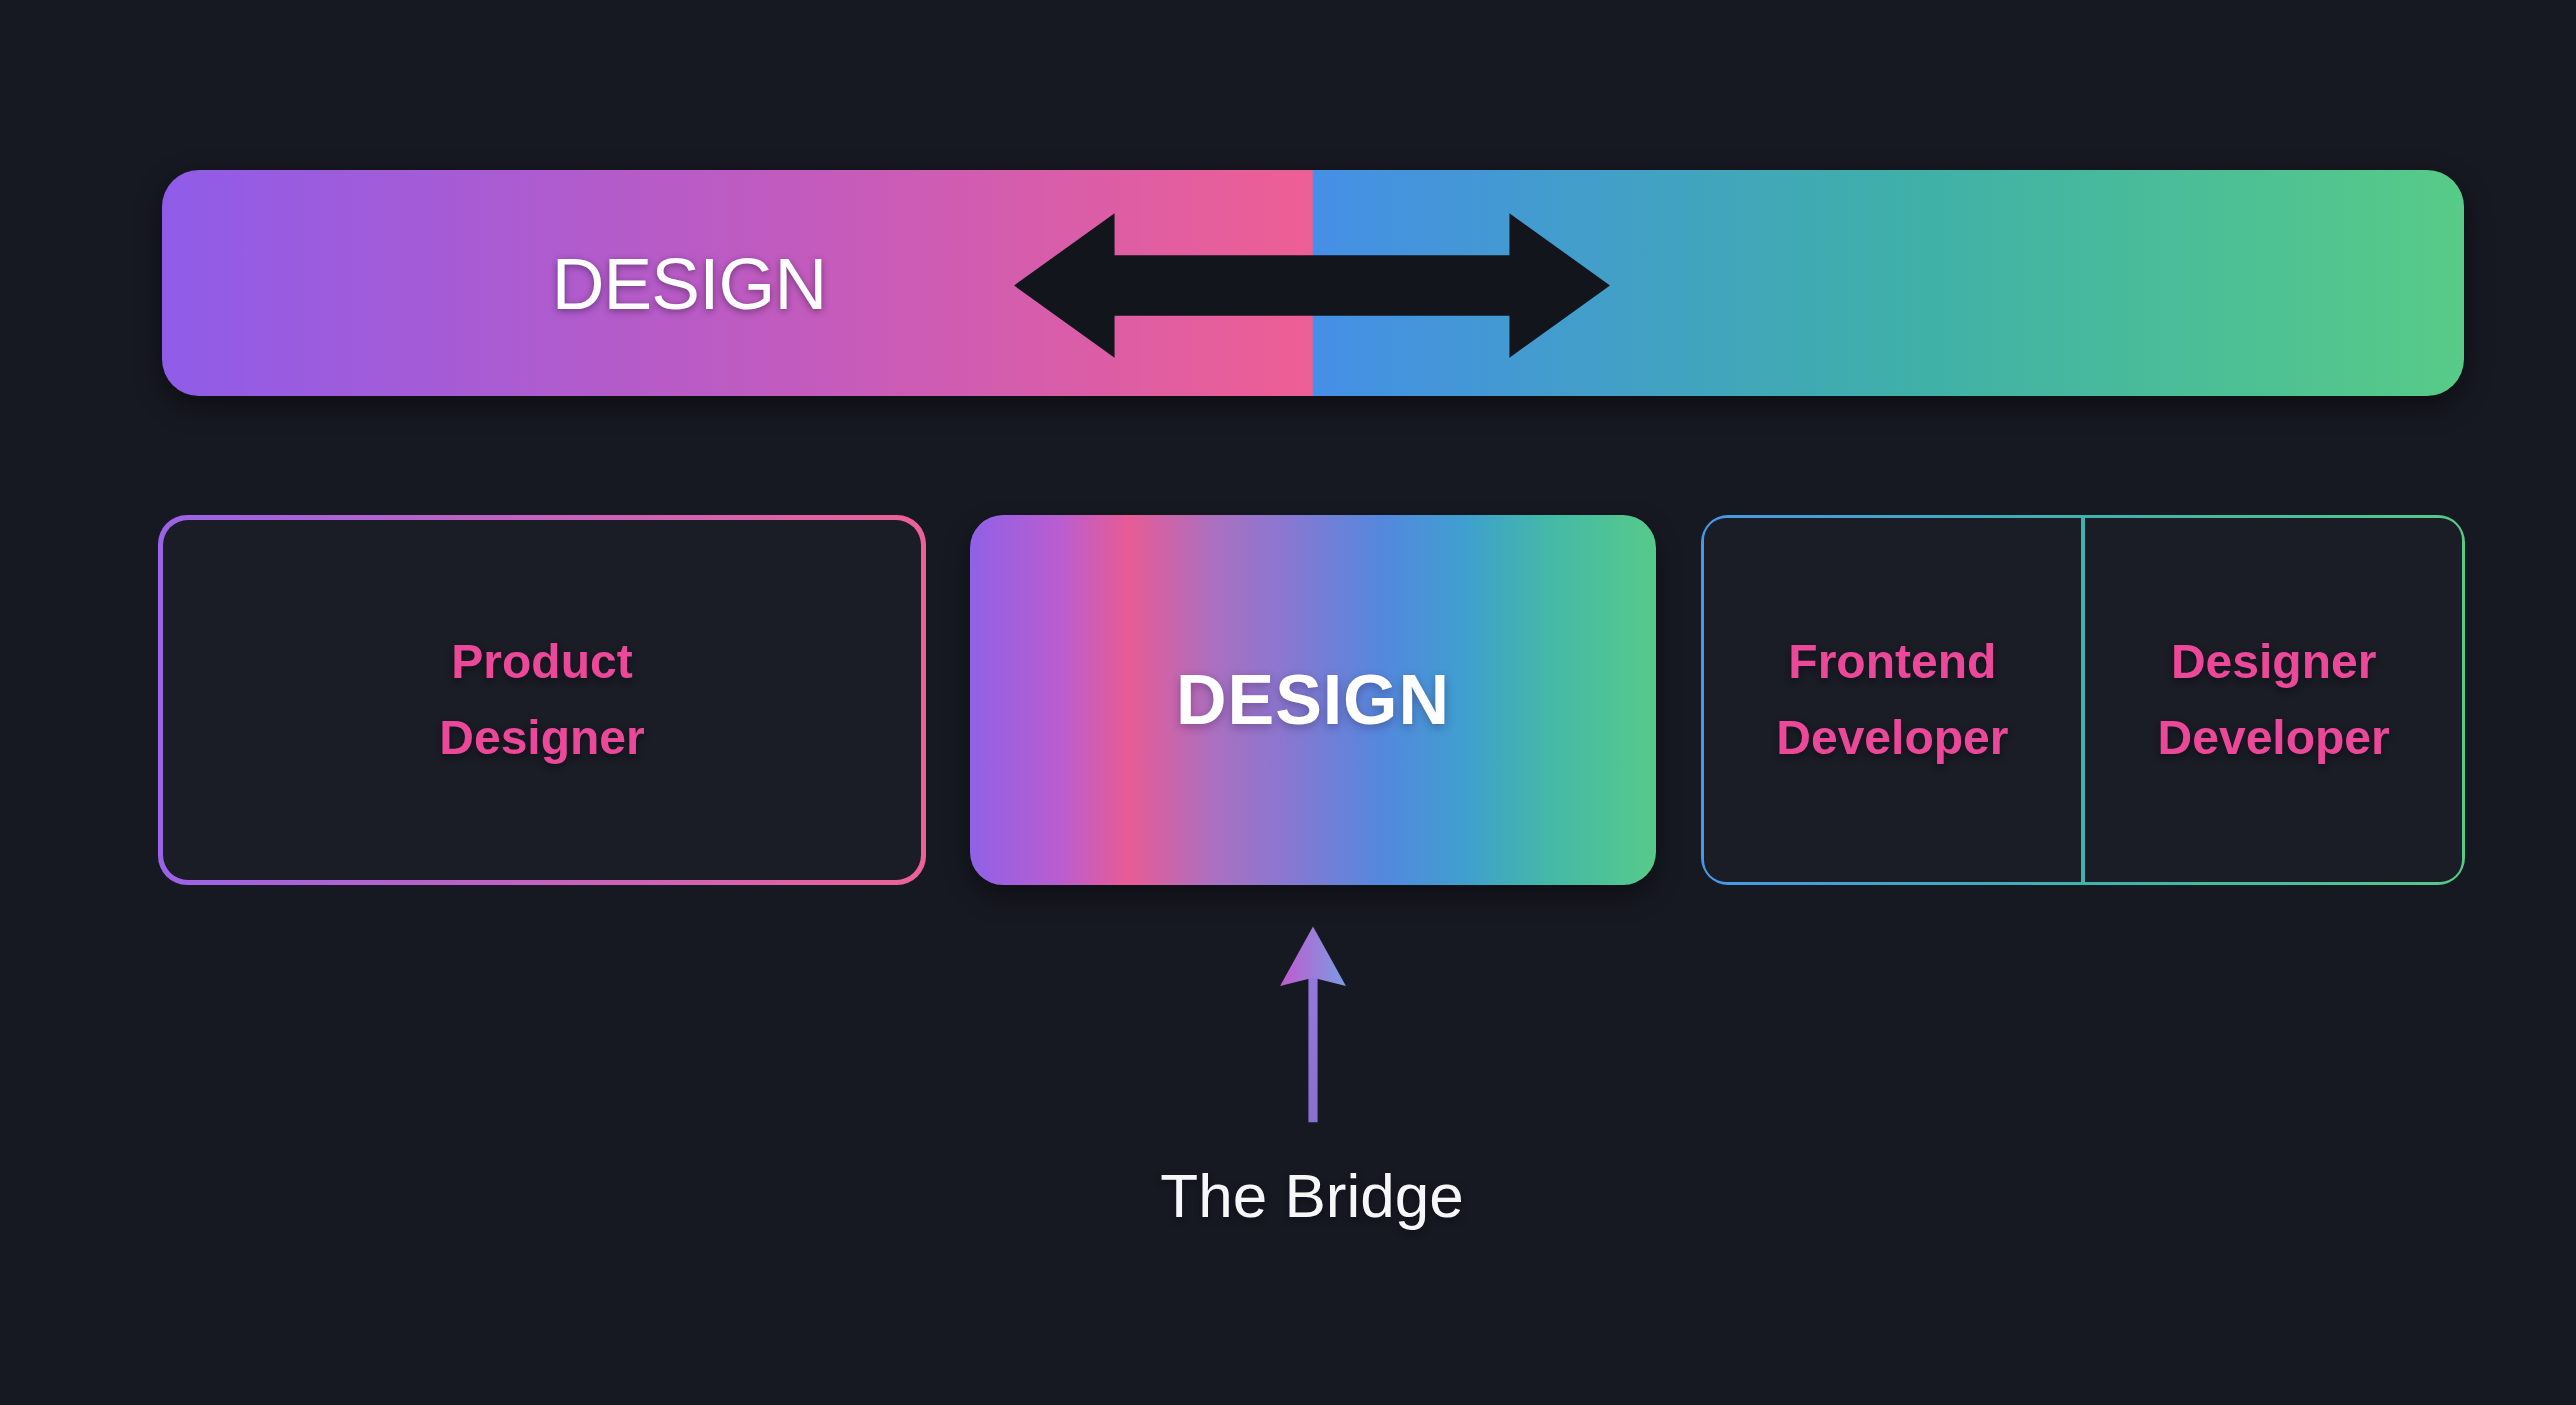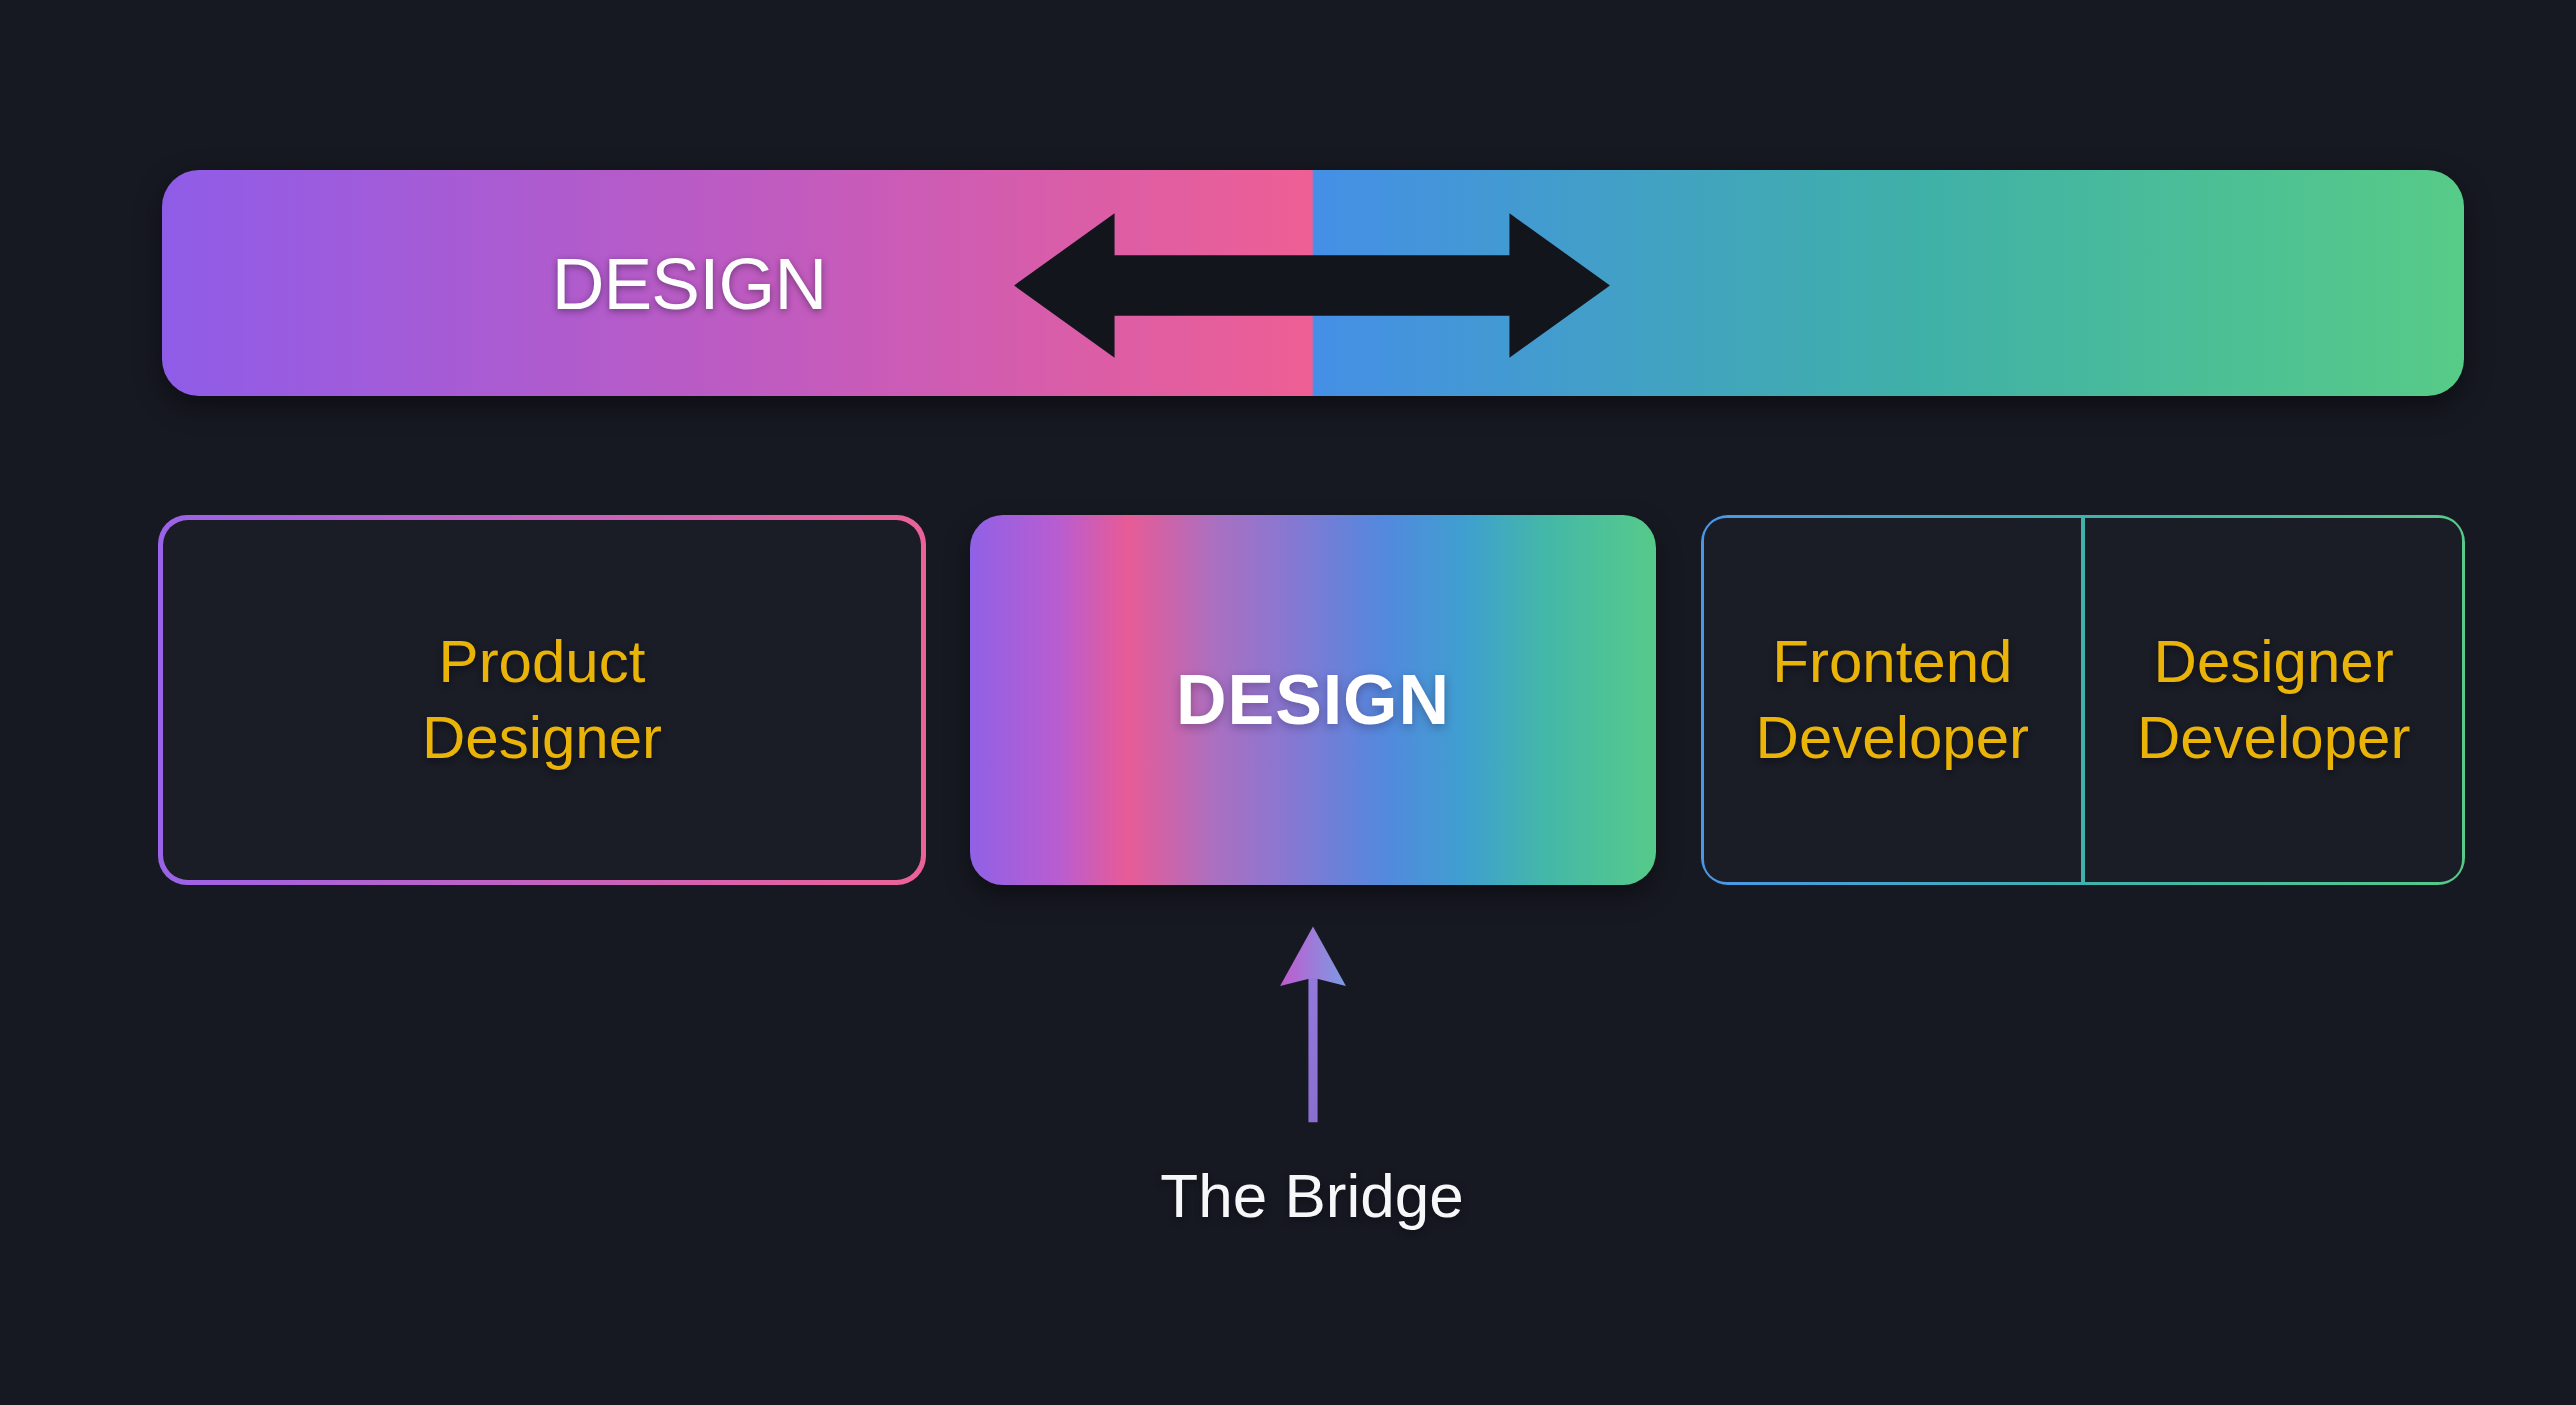--- a/index.html
+++ b/index.html
@@ -43,24 +43,24 @@
   #engineering-label { left: 1796px; }
   .banner-arrow-svg {
     position: absolute;
     left: 852px; top: 43px;
     width: 596px; height: 145px;
   }
 
   
   .box-label {
     text-align: center;
-    font-size: 60px;
+    font-size: 48px;
     line-height: 76px;
-    font-weight: 400;
-    color: #eab308;
+    font-weight: 700;
+    color: #ec4899;
     text-shadow: 0 2.7px 6.4px rgba(10,10,18,0.55);
   }
   
   .box-product {
     position: absolute;
     left: 133px; top: 515px;
     width: 768px; height: 370px;
     border-radius: 29px;
     padding: 4.6px;
     box-sizing: border-box;

